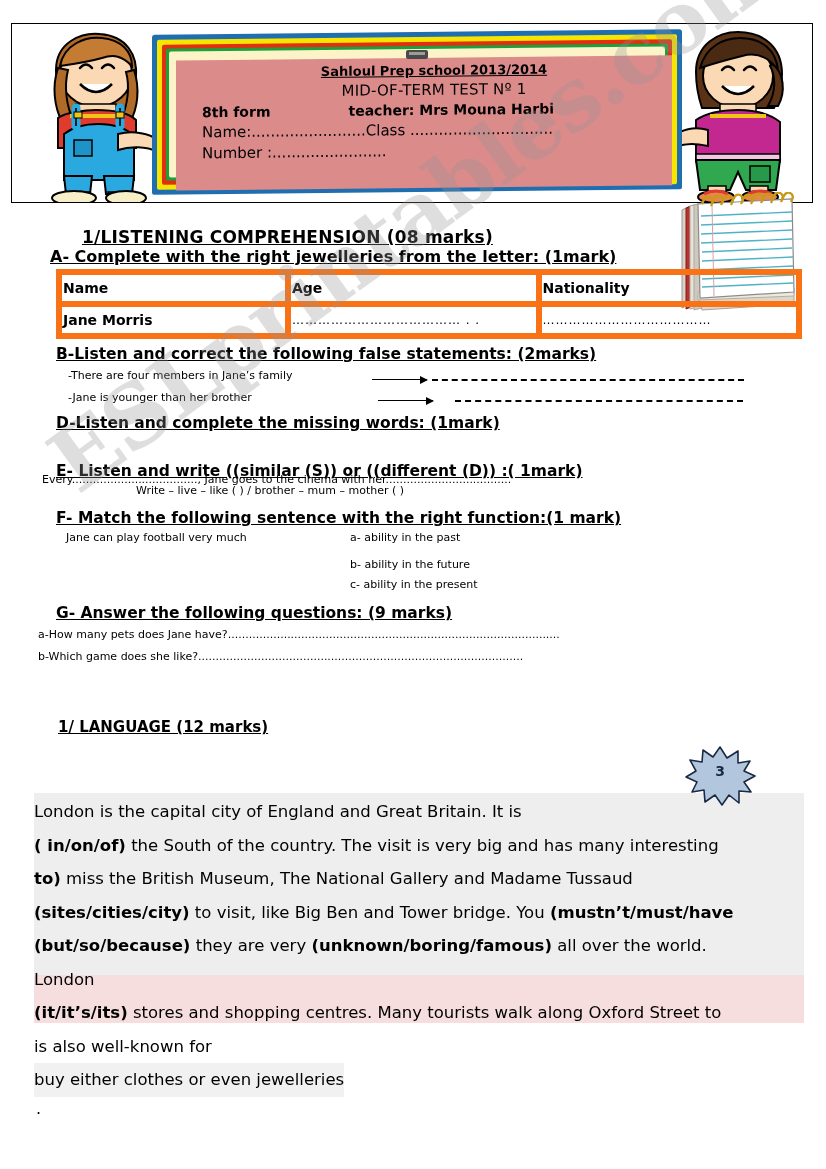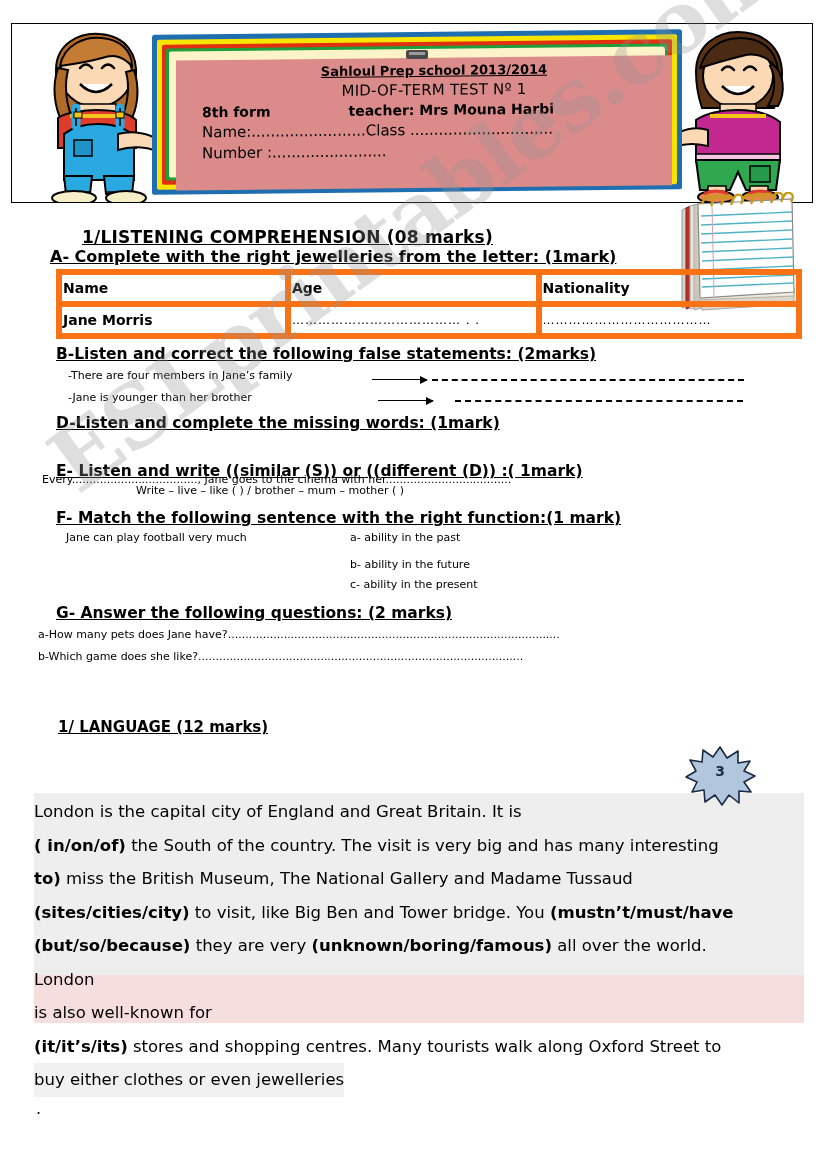--- a/index.html
+++ b/index.html
@@ -410,21 +410,21 @@
 
   <div class="task u" style="left:56px;top:462px;">E-  Listen and write ((similar  (S))  or    ((different  (D)) :( 1mark)</div>
   <div class="plain" style="left:136px;top:484px;">Write – live – like    (    )          /     brother – mum – mother   (    )</div>
 
   <div class="task u" style="left:56px;top:509px;">F-  Match the following sentence with the right function:(1 mark)</div>
   <div class="plain" style="left:66px;top:531px;">Jane can play football very much</div>
   <div class="plain" style="left:350px;top:531px;">a- ability in the past</div>
   <div class="plain" style="left:350px;top:558px;">b- ability in the future</div>
   <div class="plain" style="left:350px;top:578px;">c- ability in the present</div>
 
-  <div class="task u" style="left:56px;top:604px;">G-  Answer the following questions: (2 marks)</div>
+  <div class="task u" style="left:56px;top:604px;">G-  Answer the following questions: (9 marks)</div>
   <div class="plain" style="left:38px;top:628px;">a-How many pets does Jane have?...............................................................................................</div>
   <div class="plain" style="left:38px;top:650px;">b-Which game does she like?.............................................................................................</div>
 
   <div class="plain b" style="left:58px;top:718px;font-size:15px;">
     <span style="text-decoration:underline;">1/ LANGUAGE (12 marks)</span>
   </div>
 
 
   <div class="starburst">
     <svg width="72" height="62" viewBox="0 0 72 62">
@@ -435,22 +435,22 @@
 
   <div class="passage">
     <div class="grayband"></div>
     <div class="pinkband"></div>
     <div class="lines">
       <div class="ln"><span>London is the capital city of England and Great Britain. It is</span></div>
       <div class="ln"><span class="b">( in/on/of)</span><span> the South of the country. The visit is very big and has many interesting</span></div>
       <div class="ln"><span class="b">to)</span><span> miss the British Museum, The National Gallery and Madame Tussaud</span></div>
       <div class="ln"><span class="b">(sites/cities/city)</span><span> to visit, like Big Ben and Tower bridge. You </span><span class="b">(mustn’t/must/have</span></div>
       <div class="ln"><span class="b">(but/so/because)</span><span> they are very </span><span class="b">(unknown/boring/famous)</span><span> all over the world. London</span></div>
+      <div class="ln"><span class="b">(it/it’s/its)</span><span> stores and shopping centres. Many tourists walk along Oxford Street to</span></div>
       <div class="ln"><span>is also well-known for</span></div>
-      <div class="ln"><span class="b">(it/it’s/its)</span><span> stores and shopping centres. Many tourists walk along Oxford Street to</span></div>
       <div class="ln hl" style="display:inline-block;"><span>buy either clothes or even jewelleries</span></div>
       <div class="dot">.</div>
     </div>
   </div>
 
   <div class="watermark">
     <span>ESLprintables.com</span>
   </div>
 
 </div>

